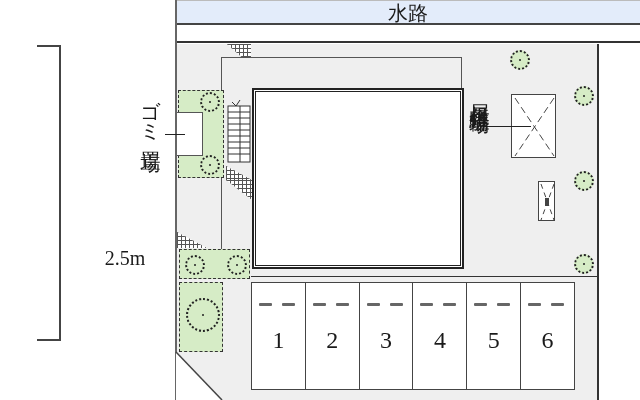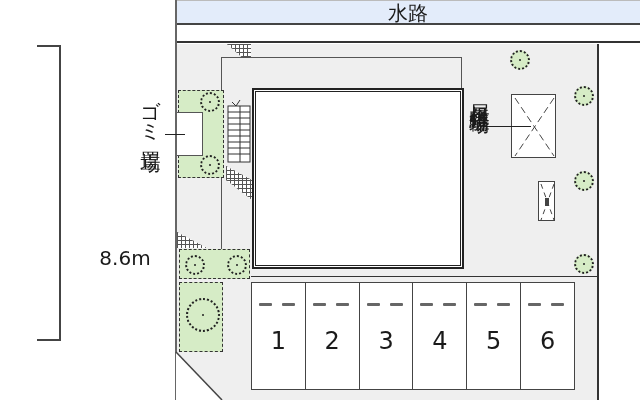--- a/index.html
+++ b/index.html
@@ -2,21 +2,21 @@
 <html><head>
   <meta charset="utf-8">
   <style>
     html, body { margin: 0; padding: 0; }
     body {
       width: 640px; height: 400px; position: relative; overflow: hidden;
       background: #ffffff;
       font-family: "DejaVu Sans", sans-serif;
       color: #1a1a1a;
     }
-    .abs { position: absolute; box-sizing: border-box; }
+    .abs { position: absolute; box-sizing: border-box; font-family: Liberation Serif, serif; }
     .canal {
       left: 176px; top: 0; width: 464px; height: 25px;
       background: #e3ecfa; border-bottom: 2px solid #444;
       border-top: 1px solid #bbb;
       text-align: center; font-size: 20px; line-height: 24px;
     }
     .canal-strip { left: 176px; top: 25px; width: 464px; height: 18px; background: #fff; border-bottom: 2px solid #333; }
     .lot-left-line { left: 175px; top: 0; width: 2px; height: 400px; background: #666; }
     .site {
       left: 177px; top: 44px; width: 422px; height: 356px;
@@ -171,14 +171,14 @@
 <div class="tree" style="left:574px;top:86px;width:20px;height:20px;"></div>
 <div class="tree" style="left:574px;top:171px;width:20px;height:20px;"></div>
 <div class="tree" style="left:574px;top:254px;width:20px;height:20px;"></div>
 
 <div class="abs vtext" style="left:470px;top:88px;height:170px;">屋根付駐輪場</div>
 <div class="abs vtext" style="left:141px;top:86px;height:110px;">ゴミ置場</div>
 <div class="abs" style="left:165px;top:134px;width:20px;height:0;border-top:1px solid #222;"></div>
 
 <div class="abs bracket"></div>
 <div class="abs road-label">
-  <div>8.6m</div>
+  <div>2.5m</div>
 </div>
 
 </body></html>

